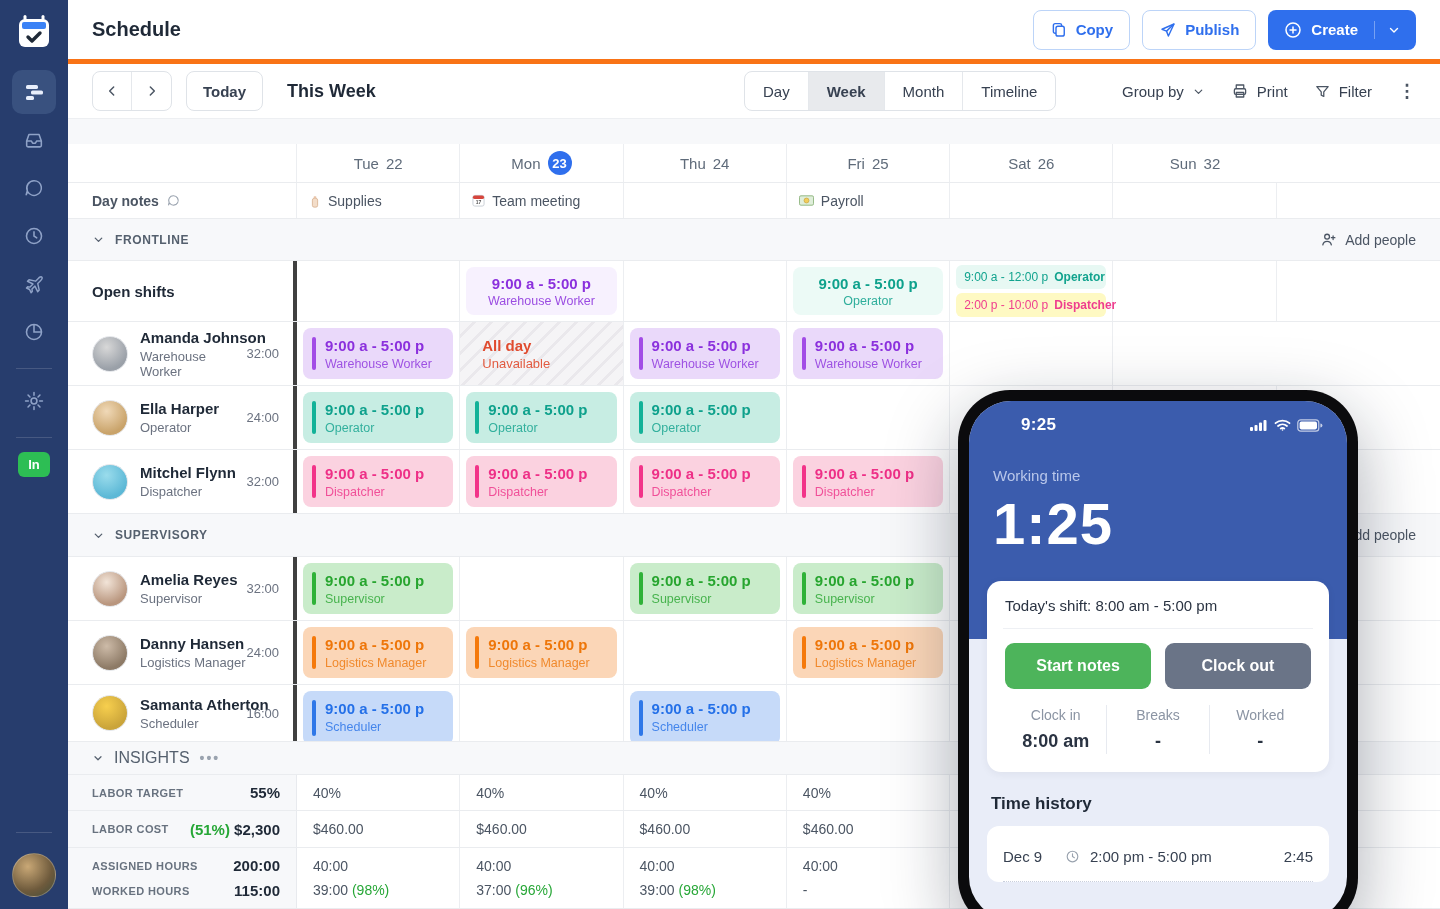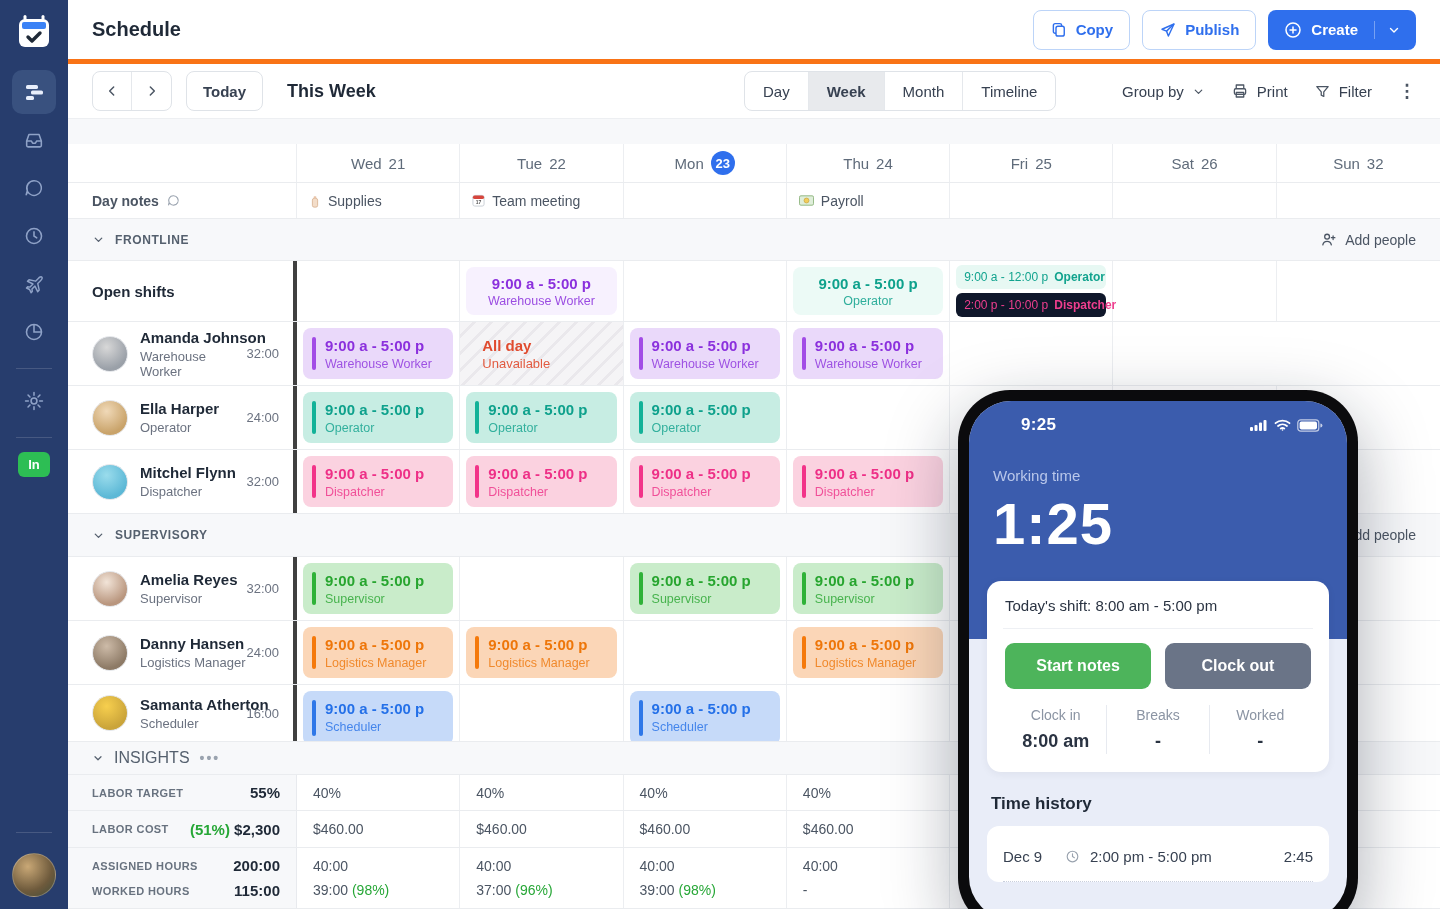--- a/index.html
+++ b/index.html
@@ -105,21 +105,21 @@
     align-items:center; justify-content:center; cursor:pointer; }
   .o-purple { background:#f7f1fe; color:#8b30dd; }
   .o-teal { background:#ecfaf6; color:#0ea18c; }
   .opencard .time { font-size:15px; font-weight:bold; }
   .opencard .role { font-size:12.5px; margin-top:2px; opacity:.85; }
 
   .chipcol { position:absolute; inset:4px 6px; display:flex; flex-direction:column; gap:4px; }
   .chip { height:25px; border-radius:6px; display:flex; align-items:center; gap:6px; padding:0 8px; font-size:12px; cursor:pointer; white-space:nowrap; }
   .chip .crole { font-weight:bold; }
   .ch-teal { background:#e7f8f3; color:#12a38e; }
-  .ch-pink { background:#0f172a; color:#ef3e8e; }
+  .ch-pink { background:#fef9c3; color:#ef3e8e; }
 
   .unavail { position:absolute; inset:0; background:repeating-linear-gradient(135deg,#f5f4f6 0 9px,#eae8ec 9px 12px);
     display:flex; flex-direction:column; justify-content:center; padding-left:22px; }
   .unavail .t1 { color:#e04b2f; font-size:15px; font-weight:bold; }
   .unavail .t2 { color:#e25b41; font-size:13px; margin-top:2px; }
 
   
   .insightshead { height:33px; background:#f7f8fa; display:flex; align-items:center; gap:10px; padding:0 24px;
     border-bottom:1px solid #eaecef; color:#55606e; }
   .irow { border-bottom:1px solid #eaecef; }
@@ -338,24 +338,20 @@
         <div class="tool-link" style="font-size:18px;color:#4b5563;font-weight:bold;">⋮</div>
       </div>
     </div>
 
     <div class="band"></div>
 
     <div class="grid">
 
       <div class="grow dayhead">
         <div class="cell"></div>
-        <div class="cell">
-            <span>Wed</span>
-            <span>21</span>
-          </div>
         <div class="cell">
             <span>Tue</span>
             <span>22</span>
           </div>
         <div class="cell">
             <span>Mon</span>
             <span class="today-num">23</span>
           </div>
         <div class="cell">
             <span>Thu</span>

